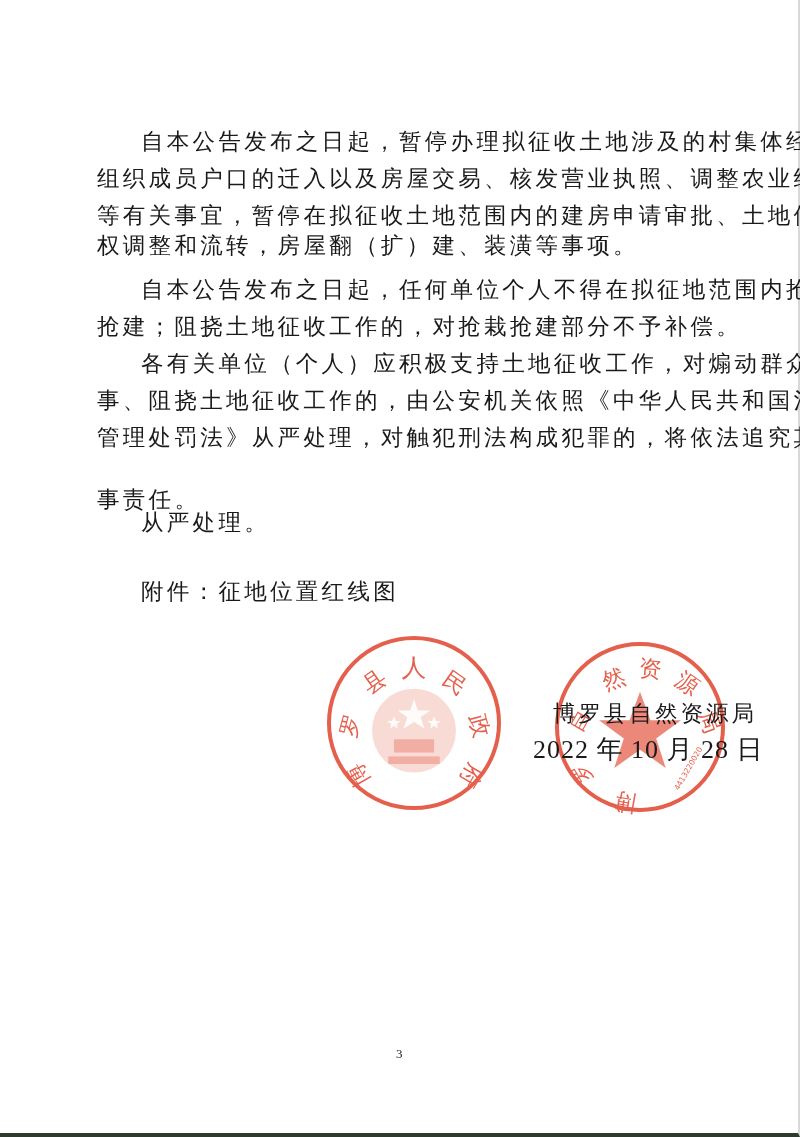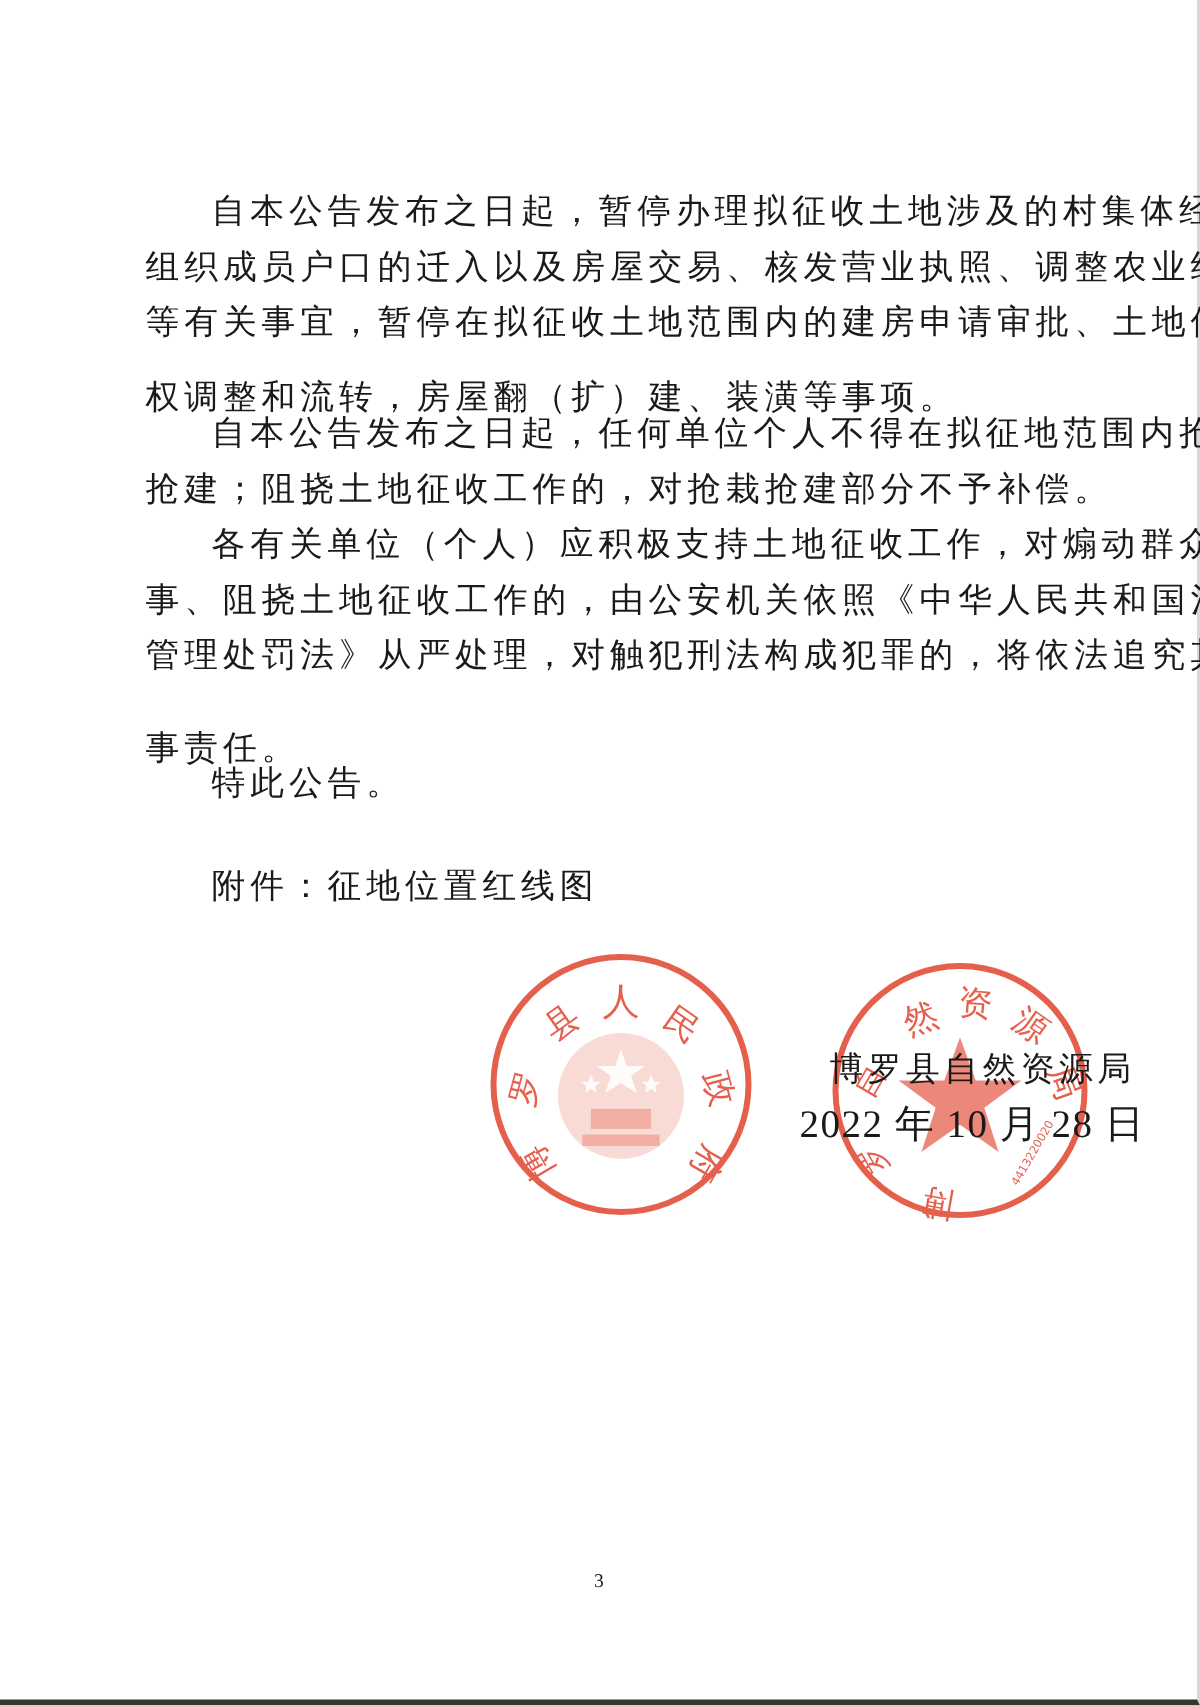--- a/index.html
+++ b/index.html
@@ -62,31 +62,31 @@
     }
   </style>
 </head>
 <body>
 
 <div class="page">
 
   <div class="line indent" style="top:128px">自本公告发布之日起，暂停办理拟征收土地涉及的村集体经济</div>
   <div class="line" style="top:165px">组织成员户口的迁入以及房屋交易、核发营业执照、调整农业结构</div>
   <div class="line" style="top:202px">等有关事宜，暂停在拟征收土地范围内的建房申请审批、土地使用</div>
-  <div class="line" style="top:252px">权调整和流转，房屋翻（扩）建、装潢等事项。</div>
+  <div class="line" style="top:232px">权调整和流转，房屋翻（扩）建、装潢等事项。</div>
 
   <div class="line indent" style="top:276px">自本公告发布之日起，任何单位个人不得在拟征地范围内抢栽</div>
   <div class="line" style="top:313px">抢建；阻挠土地征收工作的，对抢栽抢建部分不予补偿。</div>
 
   <div class="line indent" style="top:350px">各有关单位（个人）应积极支持土地征收工作，对煽动群众闹</div>
   <div class="line" style="top:387px">事、阻挠土地征收工作的，由公安机关依照《中华人民共和国治安</div>
   <div class="line" style="top:424px">管理处罚法》从严处理，对触犯刑法构成犯罪的，将依法追究其刑</div>
   <div class="line" style="top:486px">事责任。</div>
 
-  <div class="line indent" style="top:509px">特此公告。</div>
+  <div class="line indent" style="top:509px">从严处理。</div>
 
   <div class="line indent" style="top:578px">附件：征地位置红线图</div>
 
   <div class="seal seal-gov">
     <svg viewBox="0 0 174 174">
       <circle cx="87" cy="95" r="44" fill="#f3b0a4" opacity="0.55"></circle>
       <polygon points="87,62 91,74 104,74 94,81 98,93 87,86 76,93 80,81 70,74 83,74" fill="#ffffff" opacity="0.9"></polygon>
       <polygon points="66,80 68,85 73,85 69,88 70,93 66,90 62,93 63,88 59,85 64,85" fill="#ffffff" opacity="0.9"></polygon>
       <polygon points="108,80 110,85 115,85 111,88 112,93 108,90 104,93 105,88 101,85 106,85" fill="#ffffff" opacity="0.9"></polygon>
       <rect x="66" y="104" width="42" height="14" fill="#e8705c" opacity="0.5"></rect>

